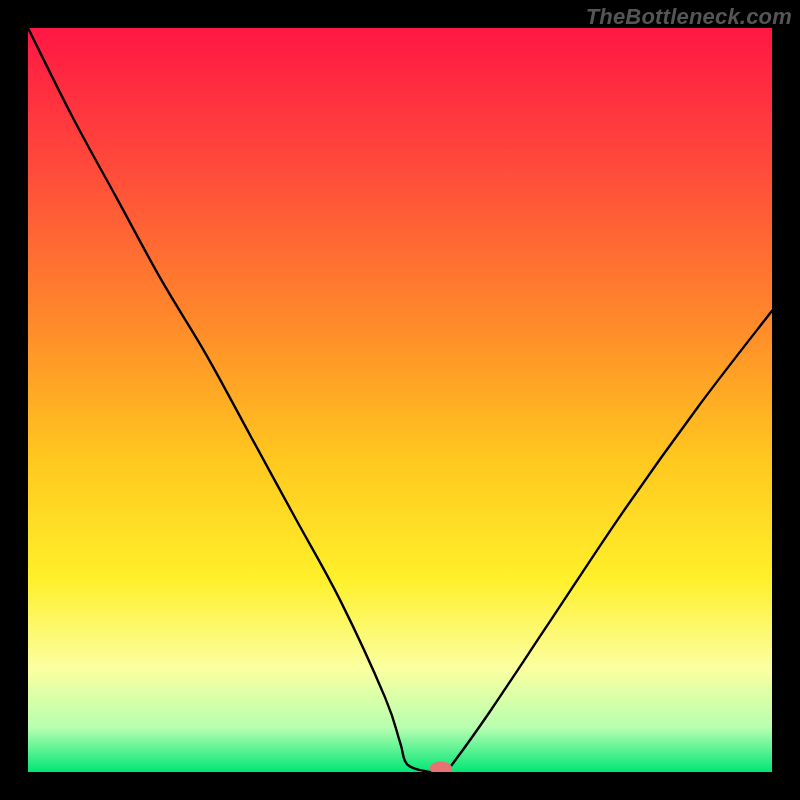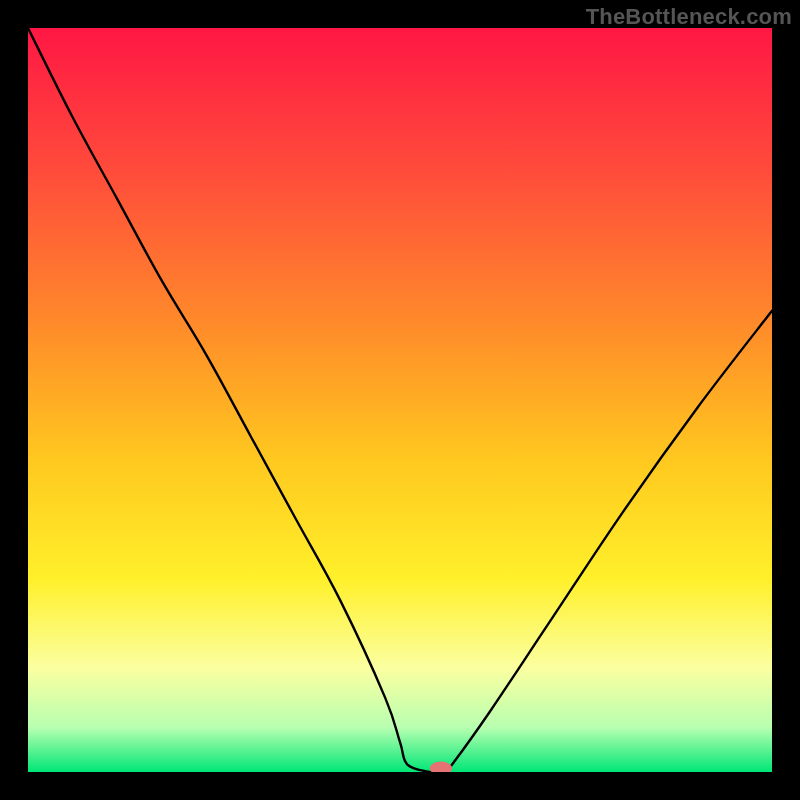--- a/index.html
+++ b/index.html
@@ -19,20 +19,21 @@
   }
   .watermark {
     position: absolute;
     top: 4px;
     right: 8px;
     color: #555;
     font-size: 22px;
     font-weight: 600;
     letter-spacing: 0.2px;
     z-index: 5;
+    font-style: italic;
   }
   .plot-frame {
     position: absolute;
     left: 28px;
     top: 28px;
     width: 744px;
     height: 744px;
     box-sizing: border-box;
   }
   svg { display: block; }

